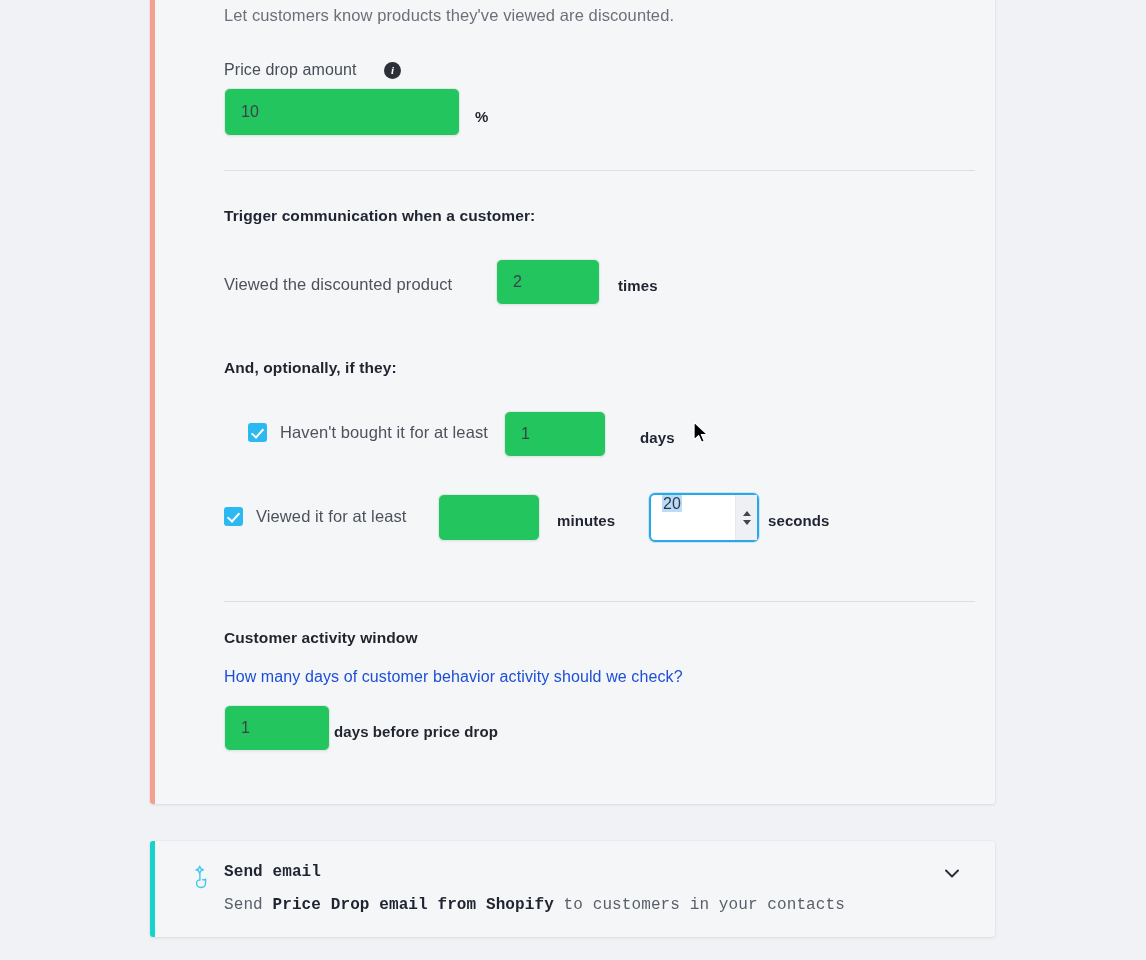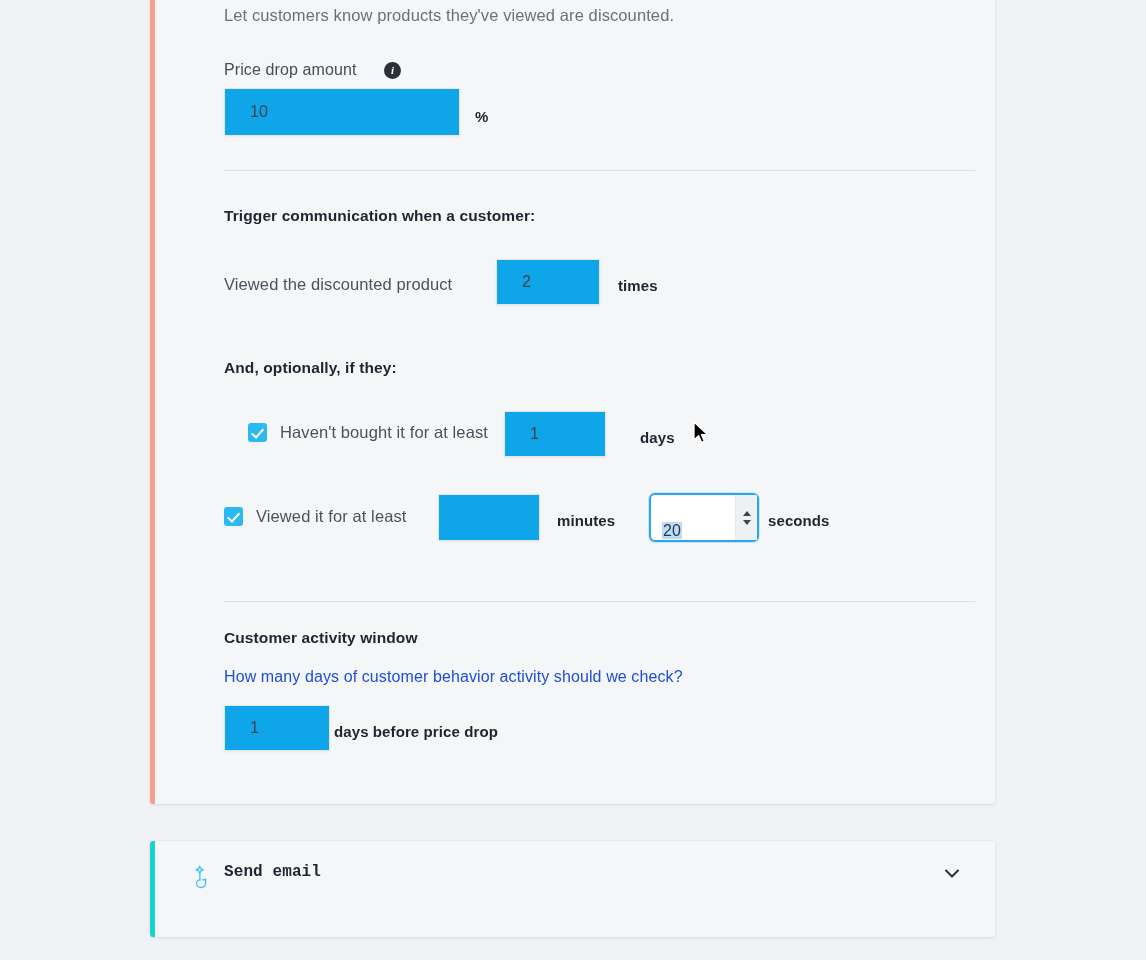--- a/index.html
+++ b/index.html
@@ -82,40 +82,40 @@
   
   .divider {
     position: absolute;
     height: 1px;
     background: #dcdfe4;
   }
 
   
   .txt {
     position: absolute;
-    background: #0ea5e9;
+    background: #22c55e;
     border: 1px solid #e3e5e9;
-    border-radius: 0;
+    border-radius: 6px;
     box-shadow: 0 1px 2px rgba(60,70,90,.07);
     font-family: "Liberation Sans", sans-serif;
     font-size: 16px;
     color: #3d424b;
-    padding: 0 25px;
+    padding: 0 16px;
     outline: none;
   }
   .txt::placeholder { color: #b6bac1; }
 
   .spin-wrap {
     position: absolute;
     background: #ffffff;
     border: 2px solid #2aa7e8;
     border-radius: 6px;
     box-shadow: 0 0 0 1px rgba(42,167,232,.20);
     display: flex;
-    align-items: flex-end;
+    align-items: flex-start;
   }
   .spin-val {
     flex: 1;
     font-size: 16px;
     color: #3d424b;
     padding-left: 11px;
     font-family: "Liberation Sans", sans-serif;
   }
   .spin-val span.sel {
     background: #b9dcfb;
@@ -290,20 +290,23 @@
         <path d="M8.4 1.2 L9.6 4.0 L12.4 5.2 L9.6 6.4 L8.4 9.2 L7.2 6.4 L4.4 5.2 L7.2 4.0 Z"></path>
         <path d="M8.6 9.6 L8.6 16.2"></path>
         <path d="M8.6 16.2 C6.4 16.2 5.0 17.8 5.0 19.8 C5.0 22.4 7.0 24.4 9.8 24.4
                  C12.8 24.4 14.8 22.4 14.8 19.6 L14.8 15.2"></path>
         <path d="M14.8 16.0 L11.6 16.0"></path>
       </svg>
     </span>
 
     <div class="act-title">Send email</div>
 
+    <div class="act-desc">
+      <span>Send </span><b>Price Drop email from Shopify</b><span> to customers in your contacts</span>
+    </div>
 
     <span class="chev">
       <svg viewBox="0 0 22 22" width="22" height="22" fill="none" stroke="#2c3038" stroke-width="2" stroke-linecap="round" stroke-linejoin="round">
         <path d="M5 8.5 L11 14.5 L17 8.5"></path>
       </svg>
     </span>
 
   </div>
 </div>
 

